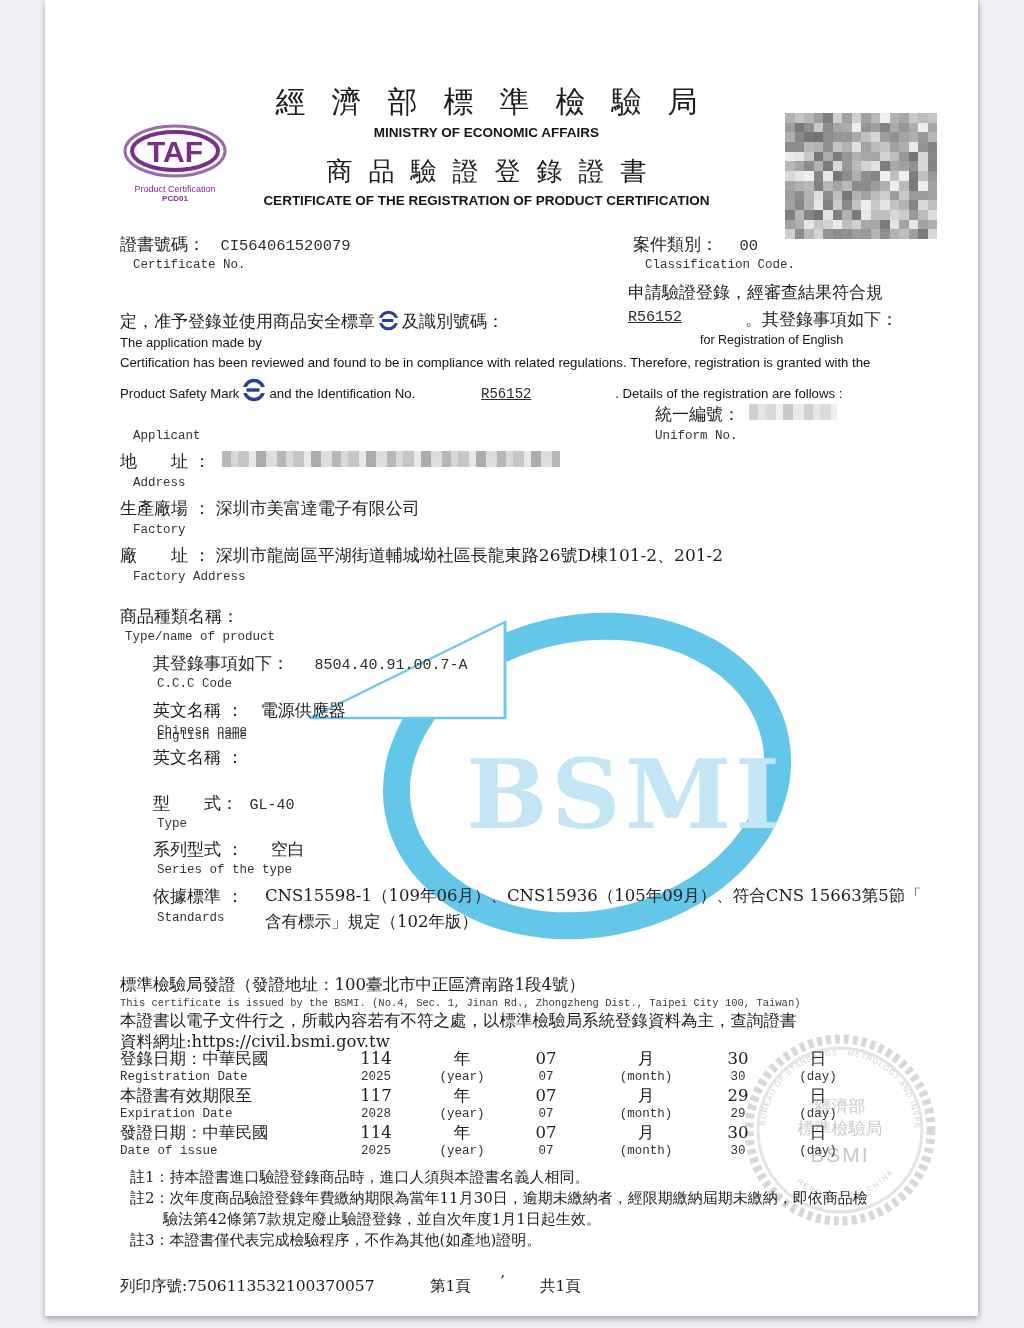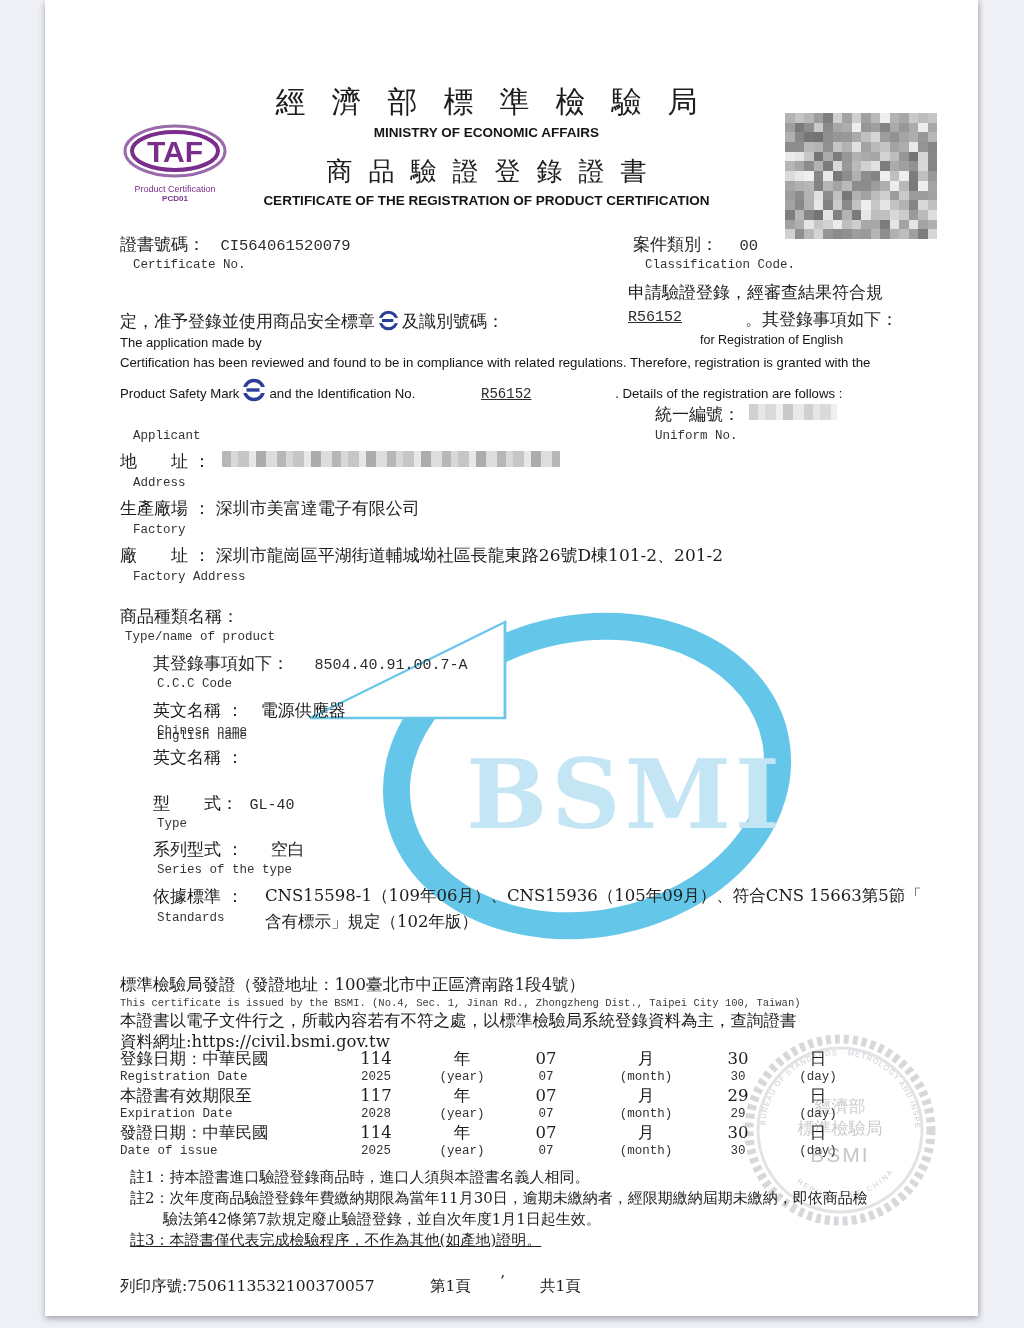--- a/index.html
+++ b/index.html
@@ -427,20 +427,20 @@
       <span class="first">發證日期：中華民國</span><span>114</span><span>年</span><span>07</span><span>月</span><span>30</span><span>日</span>
     </div>
     <div class="r-en" style="display:contents;">
       <span class="first r-en">Date of issue</span><span class="r-en">2025</span><span class="r-en">(year)</span><span class="r-en">07</span><span class="r-en">(month)</span><span class="r-en">30</span><span class="r-en">(day)</span>
     </div>
   </div>
 
   <div class="abs content zh note" style="left:85px;top:1167px;">註1：持本證書進口驗證登錄商品時，進口人須與本證書名義人相同。</div>
   <div class="abs content zh note" style="left:85px;top:1188px;white-space:nowrap;">註2：次年度商品驗證登錄年費繳納期限為當年11月30日，逾期未繳納者，經限期繳納屆期未繳納，即依商品檢</div>
   <div class="abs content zh note" style="left:118px;top:1209px;">驗法第42條第7款規定廢止驗證登錄，並自次年度1月1日起生效。</div>
-  <div class="abs content zh note" style="left:85px;top:1230px;text-decoration:underline;">註3：本證書僅代表完成檢驗程序，不作為其他(如產地)證明。</div>
+  <div class="abs content zh note" style="left:85px;top:1230px;">註3：本證書僅代表完成檢驗程序，不作為其他(如產地)證明。</div>
 
   <div class="abs content zh" style="left:75px;top:1276px;font-size:15.5px;">列印序號:7506113532100370057</div>
   <div class="abs content zh" style="left:385px;top:1276px;font-size:15.5px;">第1頁</div>
   <div class="abs content zh" style="left:455px;top:1272px;font-size:15.5px;">’</div>
   <div class="abs content zh" style="left:495px;top:1276px;font-size:15.5px;">共1頁</div>
 
 </div>
 
 </body></html>

